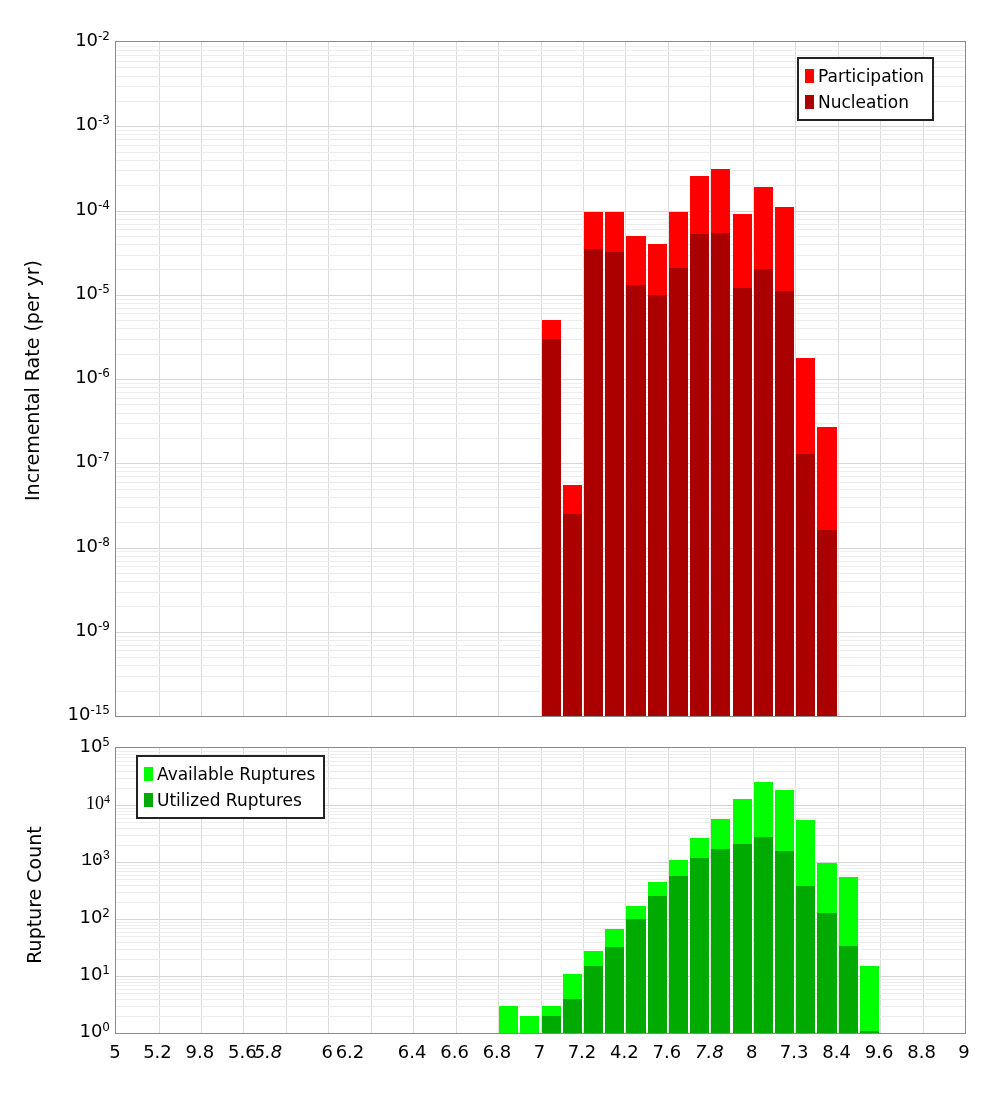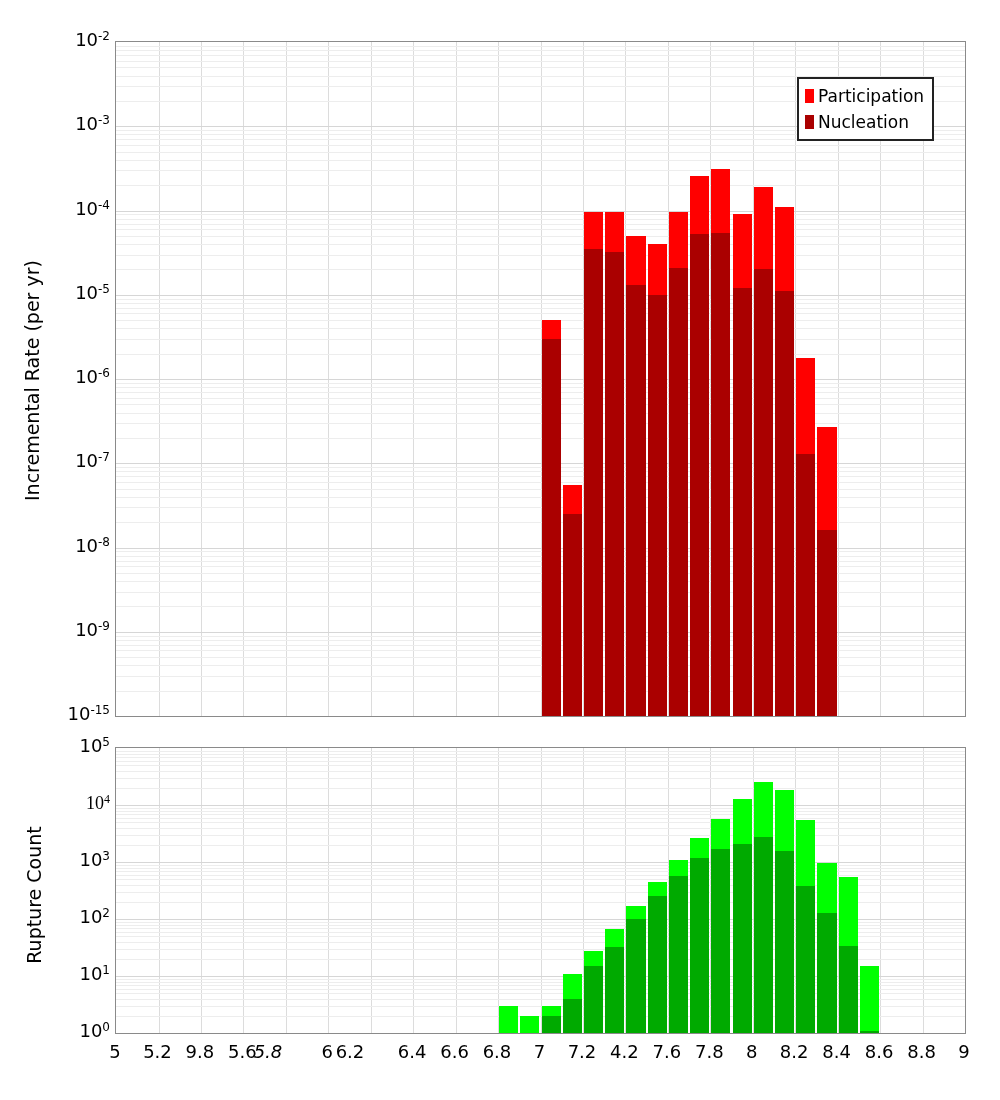--- a/index.html
+++ b/index.html
@@ -47,21 +47,21 @@
 
   .axis-title-x {
     position: absolute; left: 115px; width: 851px; top: 1068px;
     text-align: center; font-size: 19px;
   }
 
   .legend {
     position: absolute; background: #ffffff; border: 2px solid #222;
     padding: 4px 8px 4px 6px; z-index: 5;
   }
-  #legend-top    { left: 797px; top: 57px; margin-top: 20px; }
+  #legend-top    { left: 797px; top: 57px; }
   #legend-bottom { left: 136px; top: 755px; }
   .legend-item { display: flex; align-items: center; height: 26px; }
   .legend-swatch { width: 9px; height: 14px; margin-right: 4px; flex: 0 0 auto; }
   .legend-label { font-size: 17px; white-space: nowrap; }
 </style>
 </head>
 <body>
 
 <div id="figure">
 
@@ -293,50 +293,60 @@
     <div class="legend-item">
       <span class="legend-swatch" style="background: rgb(255, 0, 0);"></span>
       <span class="legend-label">Participation</span>
     </div>
     <div class="legend-item">
       <span class="legend-swatch" style="background: rgb(170, 0, 0);"></span>
       <span class="legend-label">Nucleation</span>
     </div>
   </div>
 
+  <div id="legend-bottom" class="legend">
+    <div class="legend-item">
+      <span class="legend-swatch" style="background: rgb(0, 255, 0);"></span>
+      <span class="legend-label">Available Ruptures</span>
+    </div>
+    <div class="legend-item">
+      <span class="legend-swatch" style="background: rgb(0, 170, 0);"></span>
+      <span class="legend-label">Utilized Ruptures</span>
+    </div>
+  </div>
 
 <div class="ytick" style="top: 30px;">10<sup>-2</sup></div>
     <div class="ytick" style="top: 114.3px;">10<sup>-3</sup></div>
     <div class="ytick" style="top: 198.5px;">10<sup>-4</sup></div>
     <div class="ytick" style="top: 282.8px;">10<sup>-5</sup></div>
     <div class="ytick" style="top: 367px;">10<sup>-6</sup></div>
     <div class="ytick" style="top: 451.3px;">10<sup>-7</sup></div>
     <div class="ytick" style="top: 535.5px;">10<sup>-8</sup></div>
     <div class="ytick" style="top: 619.8px;">10<sup>-9</sup></div>
     <div class="ytick" style="top: 704px;">10<sup>-15</sup></div>
     <div class="ytick" style="top: 736px;">10<sup>5</sup></div>
     <div class="ytick" style="top: 793px; font-family: Liberation Serif, serif;">10<sup>4</sup></div>
-    <div class="ytick" style="top: 850px;">10<sup>3</sup></div>
+    <div class="ytick" style="top: 850px; font-family: Liberation Mono, monospace;">10<sup>3</sup></div>
     <div class="ytick" style="top: 907px;">10<sup>2</sup></div>
     <div class="ytick" style="top: 964px;">10<sup>1</sup></div>
     <div class="ytick" style="top: 1021px;">10<sup>0</sup></div>
     <div class="xtick" style="left: 85px;">5</div>
     <div class="xtick" style="left: 127.5px;">5.2</div>
     <div class="xtick" style="left: 169.9px;">9.8</div>
     <div class="xtick" style="left: 212.3px;">5.6</div>
     <div class="xtick" style="left: 238px; font-style: italic;">5.8</div>
     <div class="xtick" style="left: 297.3px;">6</div>
     <div class="xtick" style="left: 320px;">6.2</div>
     <div class="xtick" style="left: 382.2px;">6.4</div>
     <div class="xtick" style="left: 424.6px;">6.6</div>
     <div class="xtick" style="left: 467px;">6.8</div>
     <div class="xtick" style="left: 509.5px;">7</div>
     <div class="xtick" style="left: 552px;">7.2</div>
     <div class="xtick" style="left: 594.4px;">4.2</div>
     <div class="xtick" style="left: 636.8px;">7.6</div>
-    <div class="xtick" style="left: 679.3px;">7.8</div>
+    <div class="xtick" style="left: 679.3px; font-style: italic;">7.8</div>
     <div class="xtick" style="left: 721.8px;">8</div>
-    <div class="xtick" style="left: 764.2px;">8.2</div>
+    <div class="xtick" style="left: 764.2px;">7.3</div>
     <div class="xtick" style="left: 806.7px;">8.4</div>
-    <div class="xtick" style="left: 849.1px;">8.6</div>
+    <div class="xtick" style="left: 849.1px;">9.6</div>
     <div class="xtick" style="left: 891.6px;">8.8</div>
     <div class="xtick" style="left: 934px;">9</div>
   </div>
 
 </body></html>

